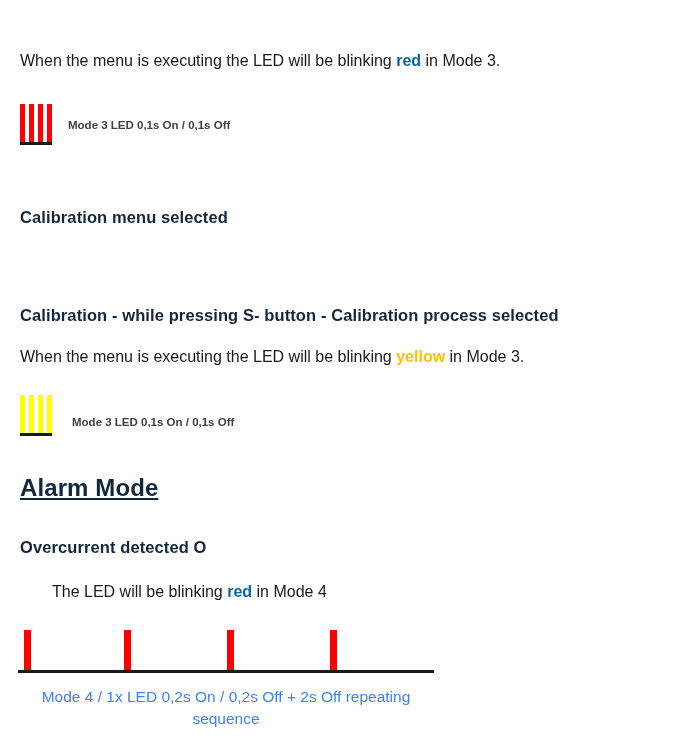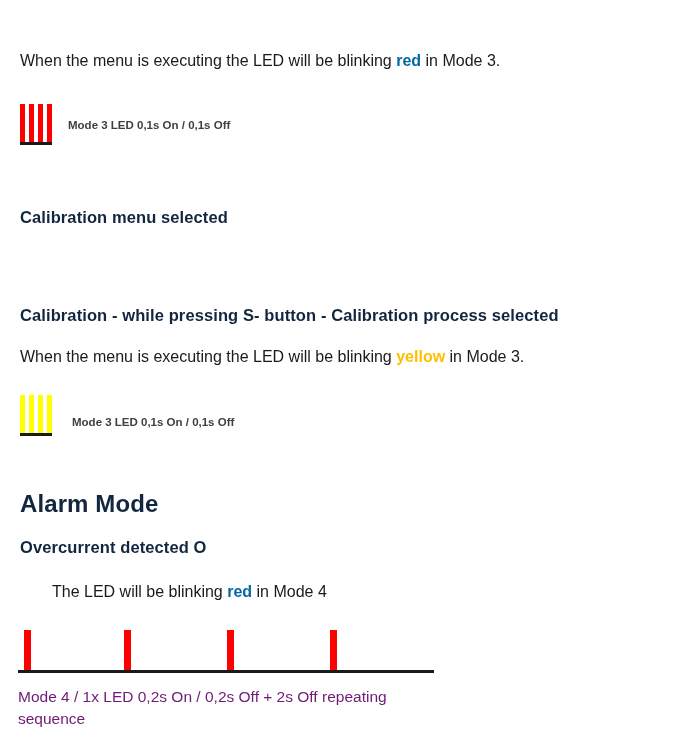--- a/index.html
+++ b/index.html
@@ -94,23 +94,23 @@
   .alarm-diagram .abase {
     position: absolute;
     left: 0;
     bottom: 0;
     width: 416px;
     height: 3px;
     background: #1a1a1a;
   }
   .alarm-caption {
     width: 416px;
-    text-align: left;
+    text-align: center;
     font-size: 15.5px;
-    color: #701a75;
+    color: #3b82f6;
     line-height: 1.45;
   }
 </style>
 </head>
 <body>
 
 <div class="page">
 
 
   <div class="blk para" style="left:20px; top:50px; width:660px;"><span>When the menu is executing the LED will be blinking </span><span class="red">red</span><span> in Mode 3.</span></div>
@@ -147,21 +147,21 @@
         <div class="gap"></div>
         <div class="bar" style="background:#ffff00"></div>
         <div class="gap"></div>
         <div class="bar" style="background:#ffff00"></div>
       </div>
       <div class="baseline"></div>
     </div>
   </div>
   <div class="blk caption" style="left:72px; top:416px;">Mode 3 LED 0,1s On / 0,1s Off</div>
 
-  <div class="blk h-section" style="left:20px; top:490px;">Alarm Mode</div>
+  <div class="blk h-section" style="left:20px; top:474px;text-decoration:underline;">Alarm Mode</div>
 
   <div class="blk h-sub" style="left:20px; top:538px; width:660px;">Overcurrent detected O</div>
 
   <div class="blk para" style="left:20px; top:581px; width:660px;margin-left:32px;"><span>The LED will be blinking </span><span class="red">red</span><span> in Mode 4</span></div>
 
   <div class="blk" style="left:18px; top:627px;">
     <div class="alarm-diagram">
       <div class="abar" style="left:6px;"></div>
       <div class="abar" style="left:106px;"></div>
       <div class="abar" style="left:209px;"></div>

